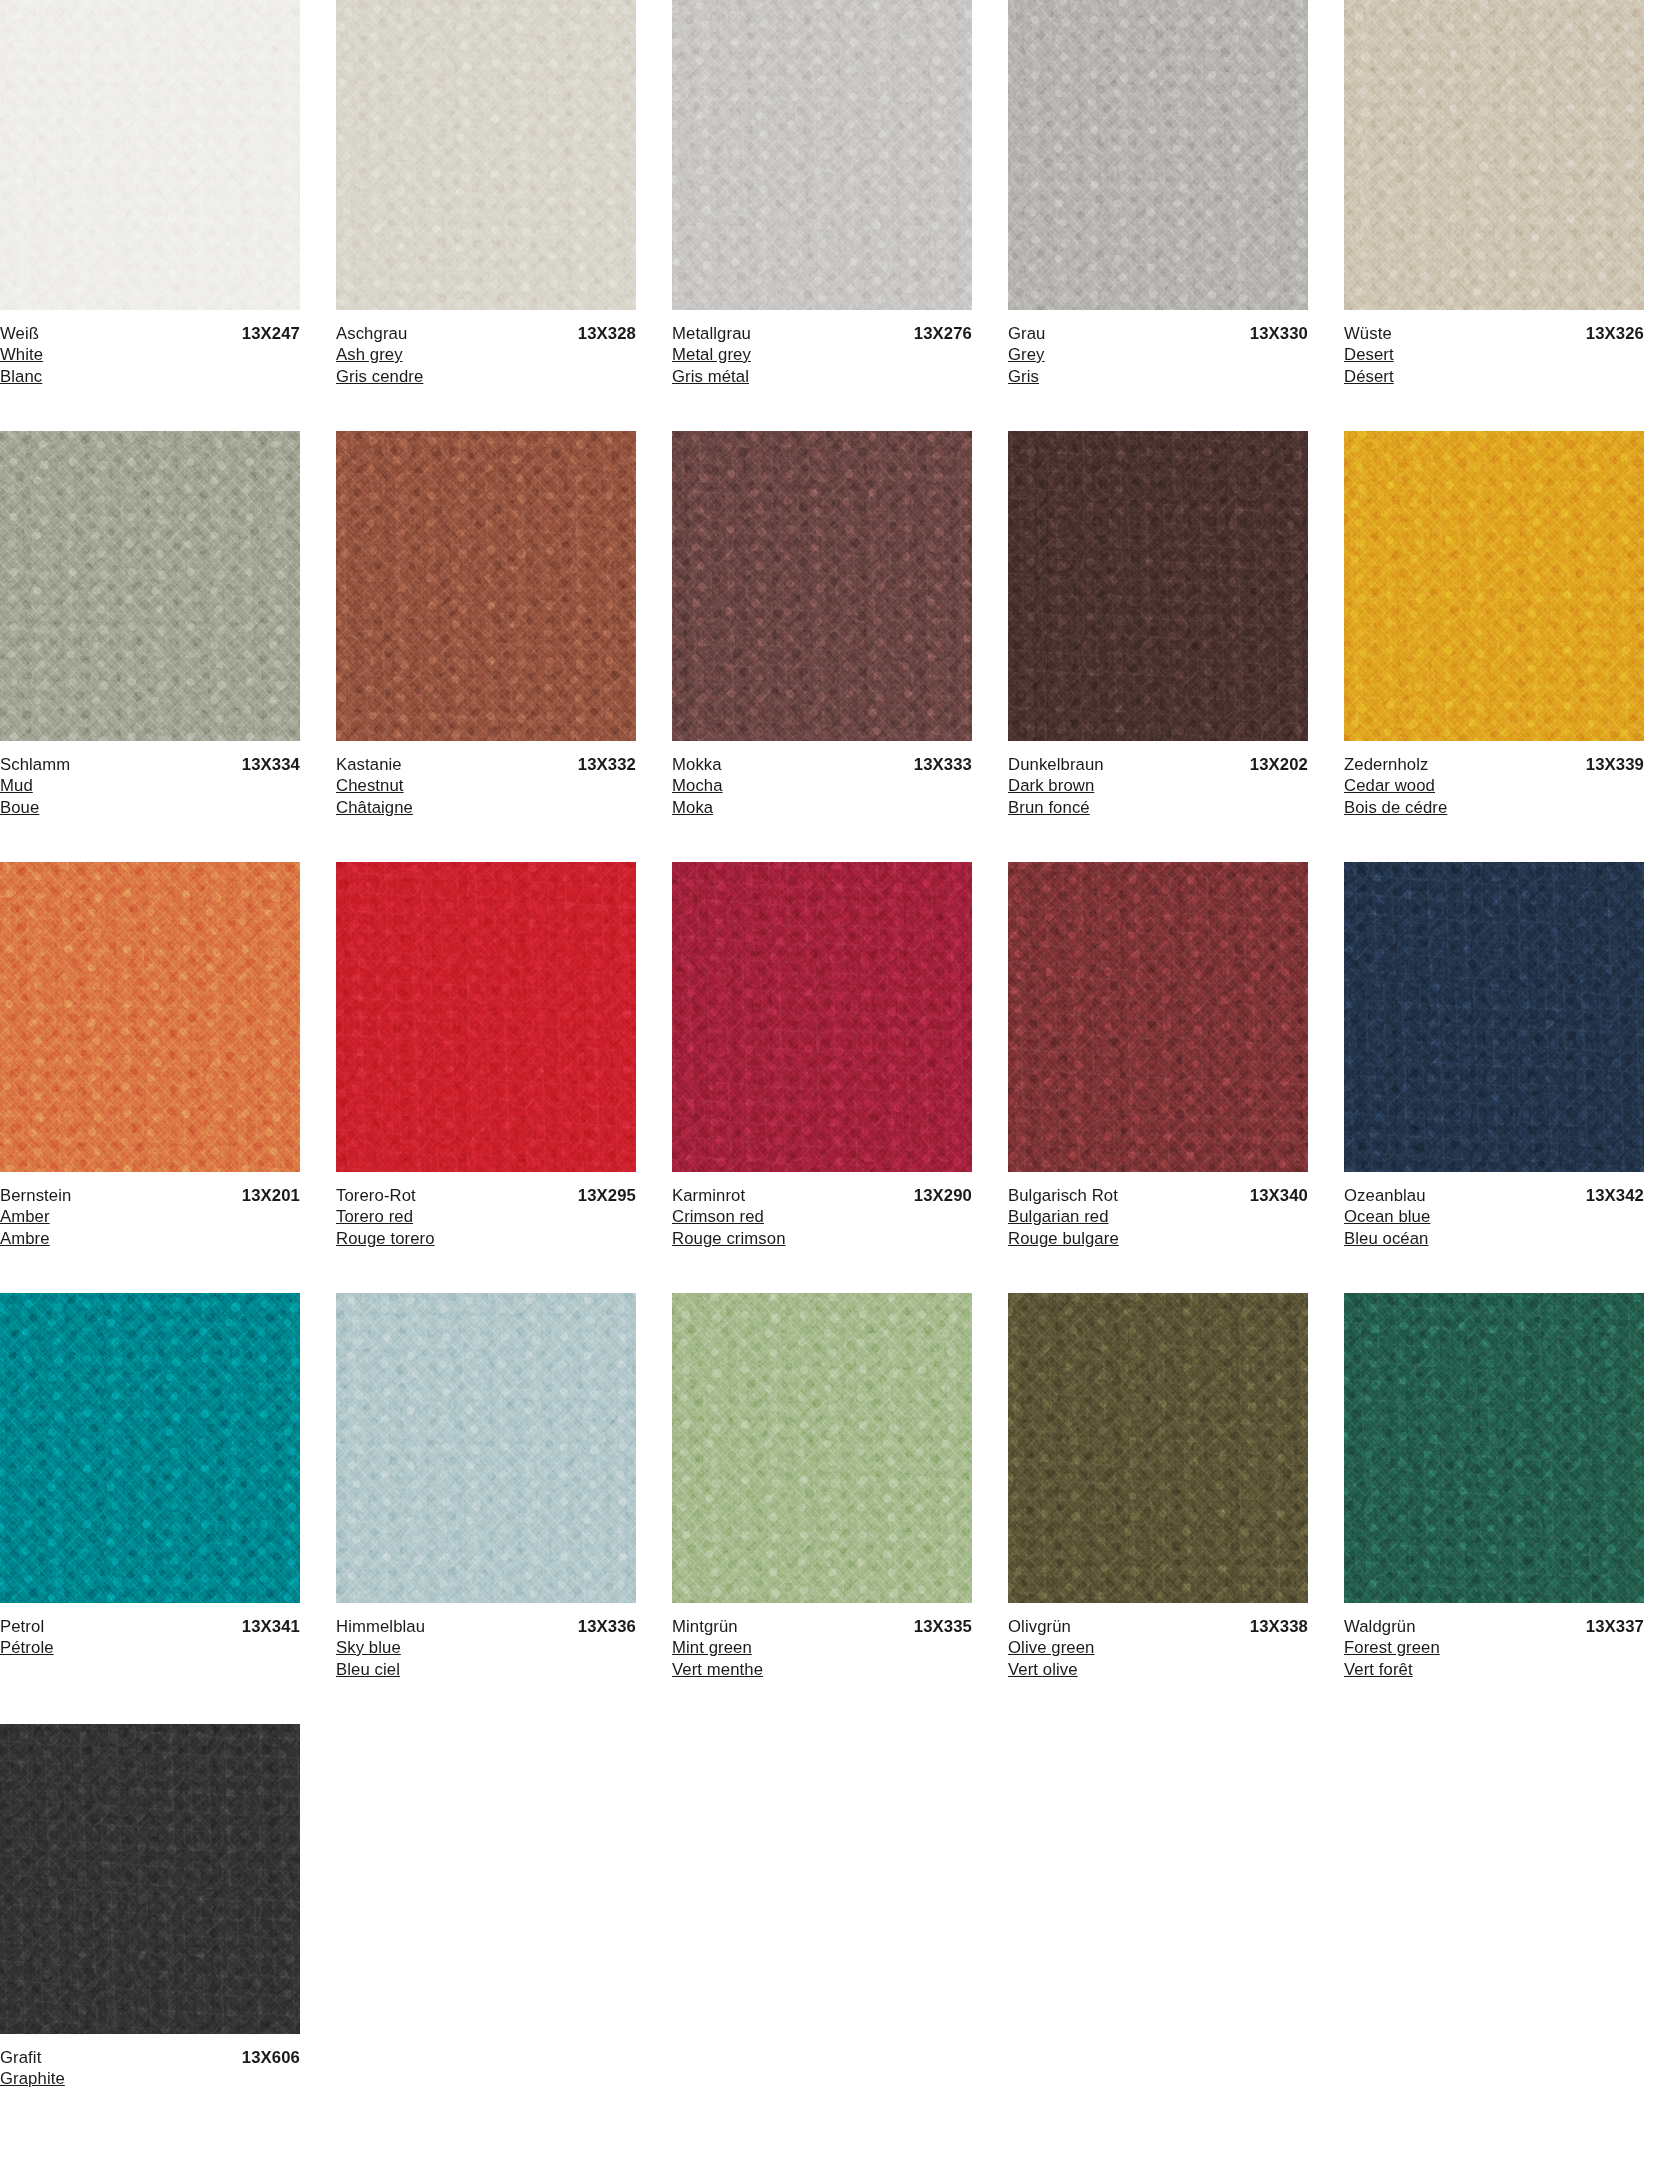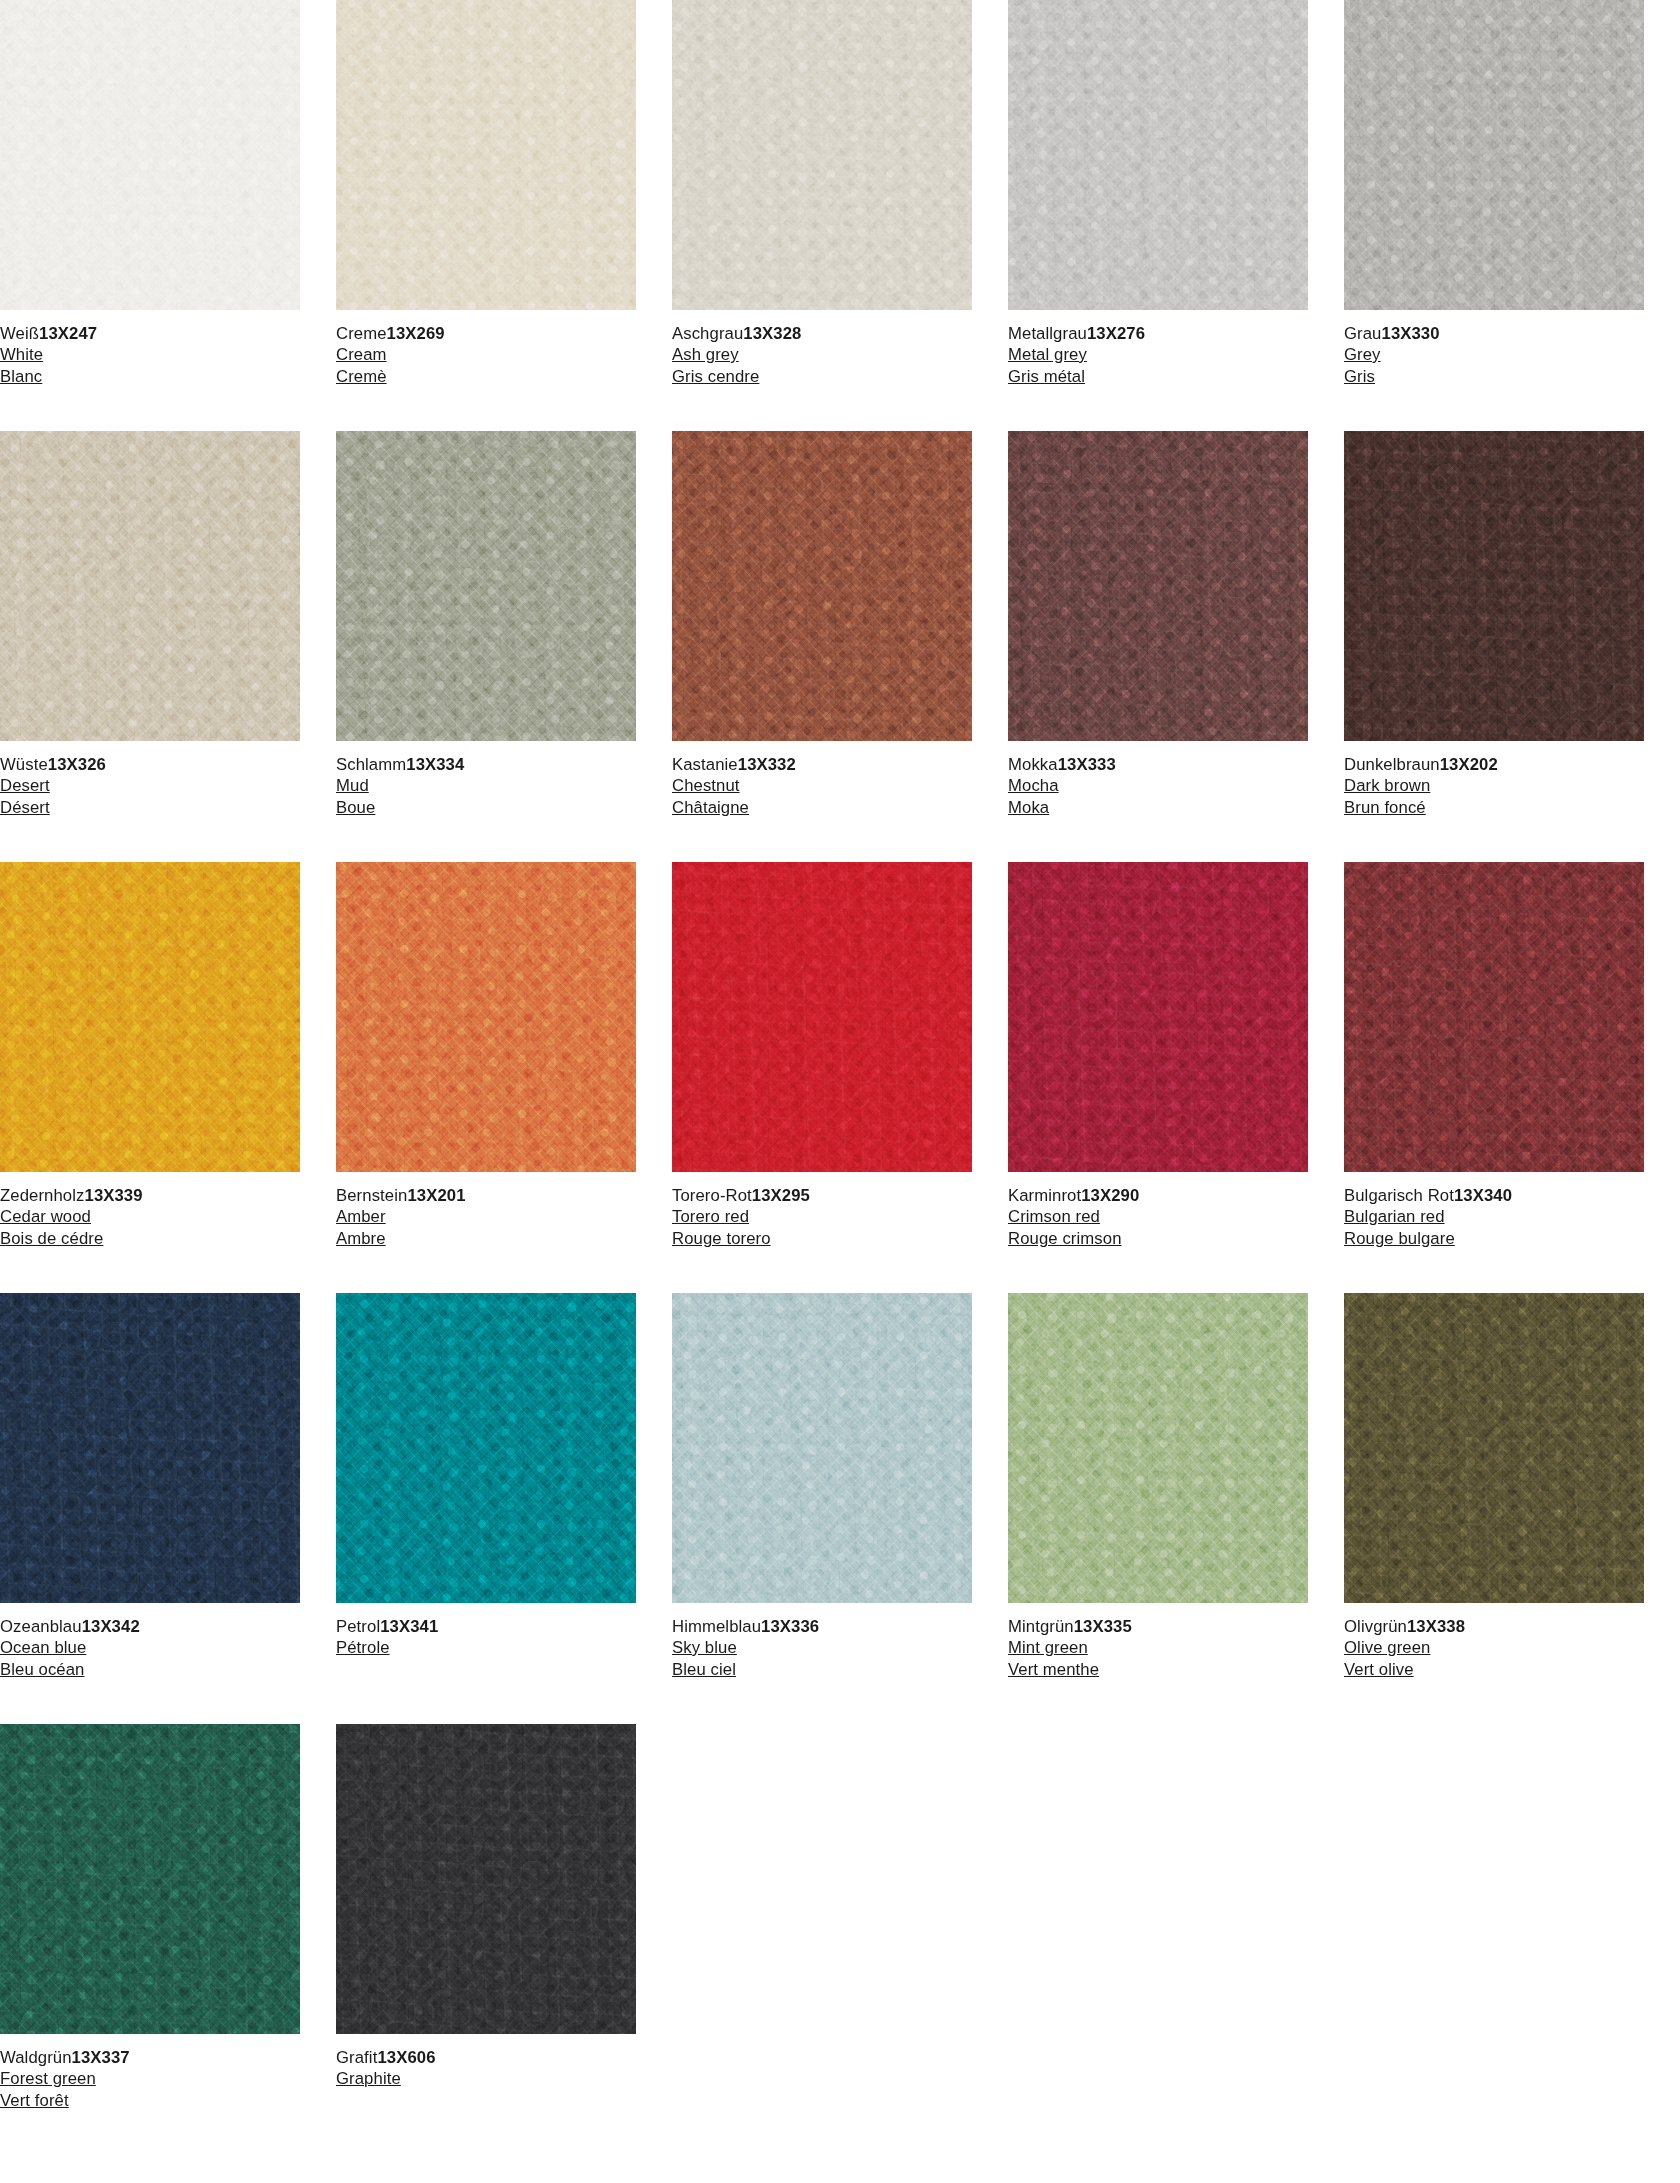--- a/index.html
+++ b/index.html
@@ -106,20 +106,21 @@
   }
 
   
   .caption {
     width: 300px;
     padding-top: 13.6px;
     color: #1a1a1a;
   }
   .cap-row-primary {
     display: flex;
+    justify-content: space-between;
     align-items: baseline;
     width: 300px;
   }
   .name-de {
     font-size: 16.7px;
     line-height: 20.4px;
     font-weight: 400;
     letter-spacing: 0.1px;
     white-space: nowrap;
   }
@@ -155,36 +156,20 @@
     <div class="caption">
       <div class="cap-row-primary">
         <span class="name-de">Weiß</span>
         <span class="code">13X247</span>
       </div>
       <div class="name-en">White</div>
       <div class="name-fr">Blanc</div>
     </div>
   </div>
 
-  <div class="swatch-cell">
-    <div class="chip" style="background-color: rgb(227, 220, 203);">
-      <div class="grain-a" style="background-position: 6.8px 4.3px;"></div>
-      <div class="grain-b" style="background-position: 11.8px 8px;"></div>
-      <div class="grain-c" style="background-position: 23px 33px;"></div>
-      <div class="grain-d" style="background-position: 14.2px 18px;"></div>
-    </div>
-    <div class="caption">
-      <div class="cap-row-primary">
-        <span class="name-de">Creme</span>
-        <span class="code">13X269</span>
-      </div>
-      <div class="name-en">Cream</div>
-      <div class="name-fr">Cremè</div>
-    </div>
-  </div>
 
   <div class="swatch-cell">
     <div class="chip" style="background-color: rgb(218, 214, 204);">
       <div class="grain-a" style="background-position: 13.6px 8.7px;"></div>
       <div class="grain-b" style="background-position: 23.5px 16px;"></div>
       <div class="grain-c" style="background-position: 46px 11px;"></div>
       <div class="grain-d" style="background-position: 28.5px 36px;"></div>
     </div>
     <div class="caption">
       <div class="cap-row-primary">

